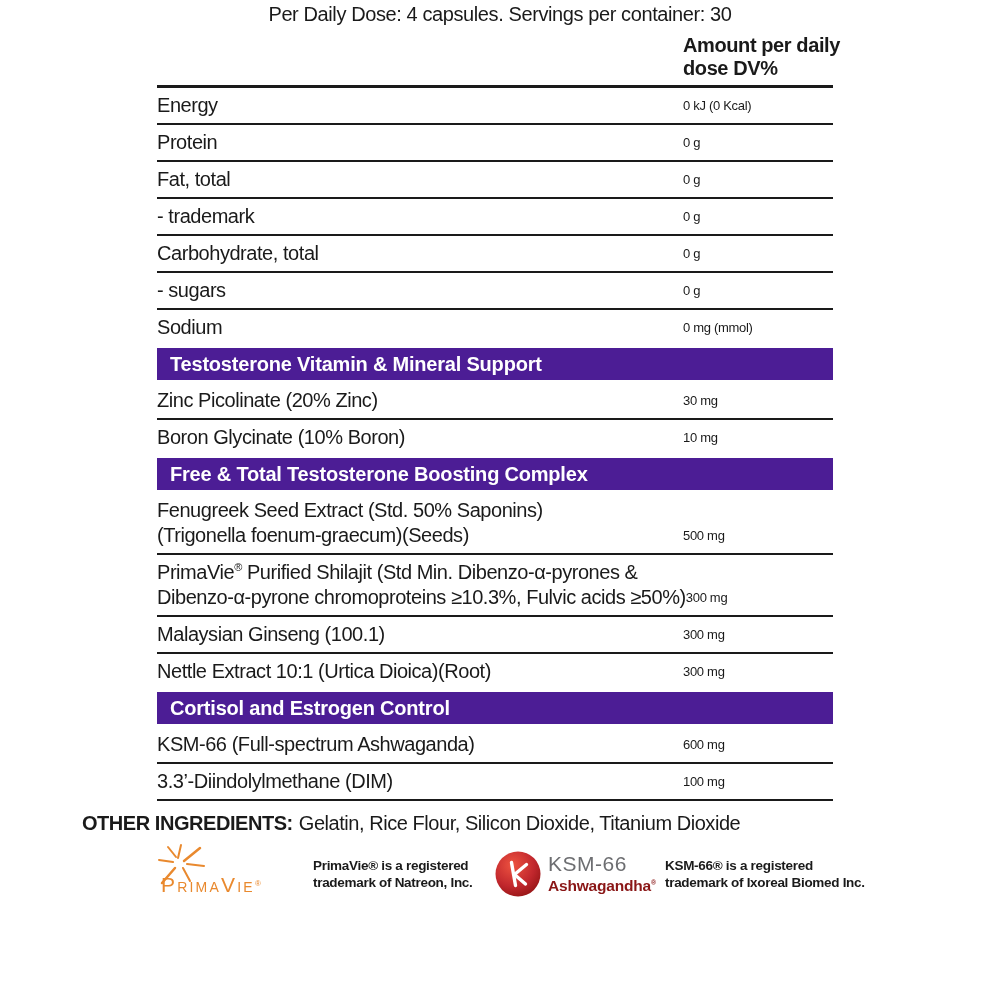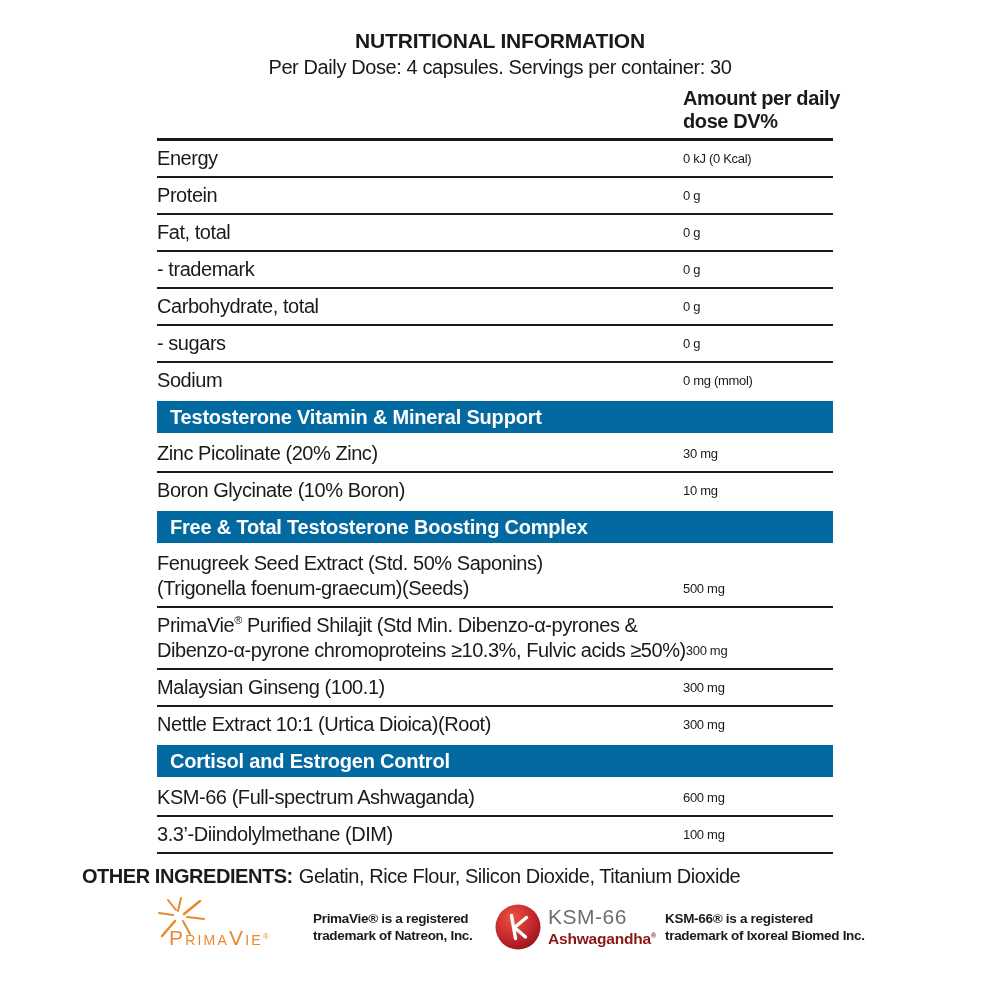--- a/index.html
+++ b/index.html
@@ -16,47 +16,46 @@
   .subtitle{text-align:center;font-size:20px;margin-top:3px;letter-spacing:-0.4px;}
   .table-wrap{width:676px;margin:8px 0 0 157px;}
   .amount-header{margin-left:526px;font-weight:bold;font-size:20px;line-height:23px;
                  letter-spacing:-0.4px;padding-bottom:5px;white-space:nowrap;}
   .table-body{border-top:3px solid var(--ink);}
   .row{display:flex;align-items:flex-end;border-bottom:2px solid var(--ink);padding:5px 0 5px;}
   .row.no-border{border-bottom:none;}
   .row .label{flex:0 0 526px;font-size:20px;line-height:25px;letter-spacing:-0.45px;white-space:nowrap;}
   .row .value{font-size:13px;line-height:25px;letter-spacing:-0.3px;white-space:nowrap;}
   .row sup{font-size:0.55em;line-height:0;}
-  .section-bar{background:#0369a1;color:#fff;font-weight:bold;font-size:20px;height:32px;
+  .section-bar{background:#4c1d95;color:#fff;font-weight:bold;font-size:20px;height:32px;
                line-height:32px;padding-left:13px;margin:3px 0 3px;letter-spacing:-0.2px;white-space:nowrap;}
   .other-ingredients{margin:11px 0 0 82px;font-size:20px;letter-spacing:-0.45px;white-space:nowrap;}
   .other-ingredients .oi-label{font-weight:bold;margin-right:6px;}
   .footer{display:flex;align-items:center;margin:8px 0 0 155px;}
   .pv-logo{position:relative;width:158px;height:62px;flex:none;}
   .pv-sparkle{position:absolute;left:2px;top:0;}
   .pv-sparkle line{stroke:var(--pv-orange);}
-  .pv-word{position:absolute;left:14px;bottom:8px;color:var(--pv-orange);
+  .pv-word{position:absolute;left:6px;bottom:8px;color:var(--pv-orange);
            letter-spacing:2.2px;font-size:14px;white-space:nowrap;}
   .pv-word .pv-big{font-size:21px;}
   .pv-word sup{font-size:8px;vertical-align:super;letter-spacing:0;}
   .note{font-size:13.5px;font-weight:bold;line-height:17px;letter-spacing:-0.3px;white-space:nowrap;}
   .pv-note{width:166px;flex:none;margin-left:0px;}
   .ksm-logo{display:flex;align-items:center;flex:none;margin-left:16px;width:164px;}
   .ksm-texts{margin-left:7px;}
   .ksm-name{font-size:21px;color:var(--ksm-gray);letter-spacing:0.5px;line-height:22px;}
   .ksm-sub{font-size:15.5px;font-weight:bold;color:var(--ksm-dark-red);letter-spacing:-0.2px;line-height:16px;}
   .ksm-sub sup{font-size:7px;vertical-align:super;}
   .ksm-note{margin-left:6px;}
 </style>
 </head>
 <body>
 
 <div class="page">
 
-  <div class="title">NUTRITIONAL INFORMATION</div>
   <div class="subtitle">Per Daily Dose: 4 capsules. Servings per container: 30</div>
 
   <div class="table-wrap">
     <div class="amount-header">
       <div>Amount per daily</div>
       <div>dose DV%</div>
     </div>
     <div class="table-body">
         <div class="row">
           <div class="label">Energy</div>

